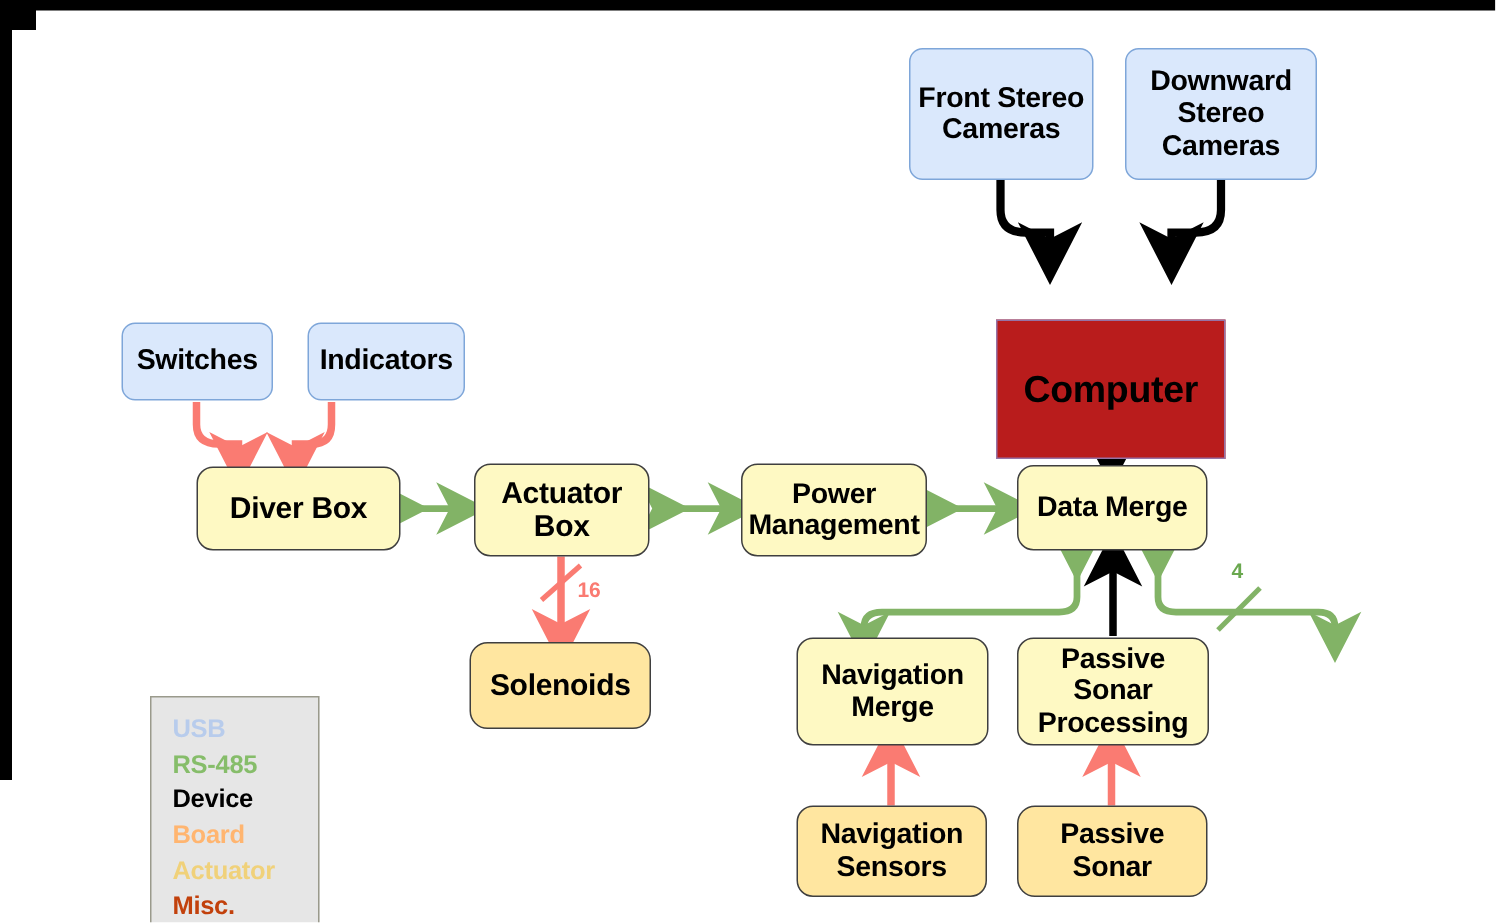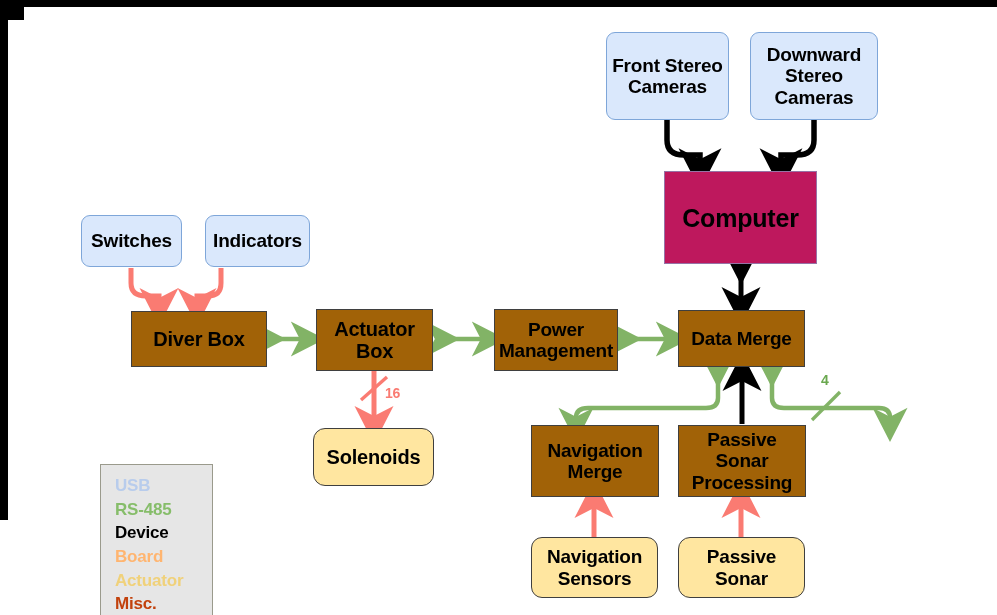--- a/index.html
+++ b/index.html
@@ -51,35 +51,36 @@
   .node span { display: block; padding: 0 4px; }
 
   
   .n-device {
     background: #dae8fc;
     border: 1.4px solid #7ea6d9;
     border-radius: 9px;
   }
   
   .n-board {
-    background: #a16207;
+    background: #fef9c3;
     border: 1.6px solid #3f3f3f;
-    border-radius: 0px;
+    border-radius: 11px;
   }
   
   .n-actuator {
     background: #ffe6a0;
     border: 1.6px solid #3f3f3f;
     border-radius: 12px;
   }
   
   .n-computer {
-    background: #be185d;
+    background: #b91c1c;
     border: 1.5px solid #9673a6;
     border-radius: 0px;
+    margin-top: 42px;
   }
 
   .legend {
     position: absolute;
     box-sizing: border-box;
     background: #e6e6e6;
     border: 1.5px solid #9a9a8c;
     padding: 9px 0 8px 14px;
   }
   .legend-row {

